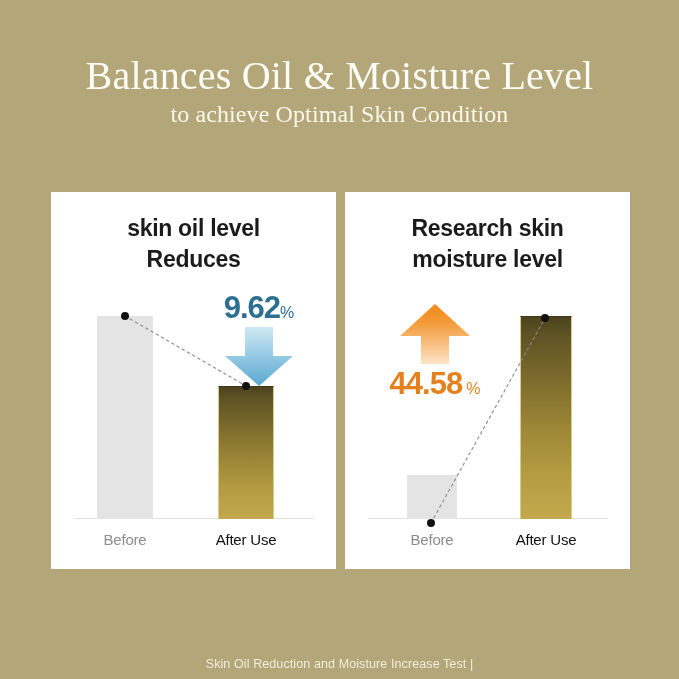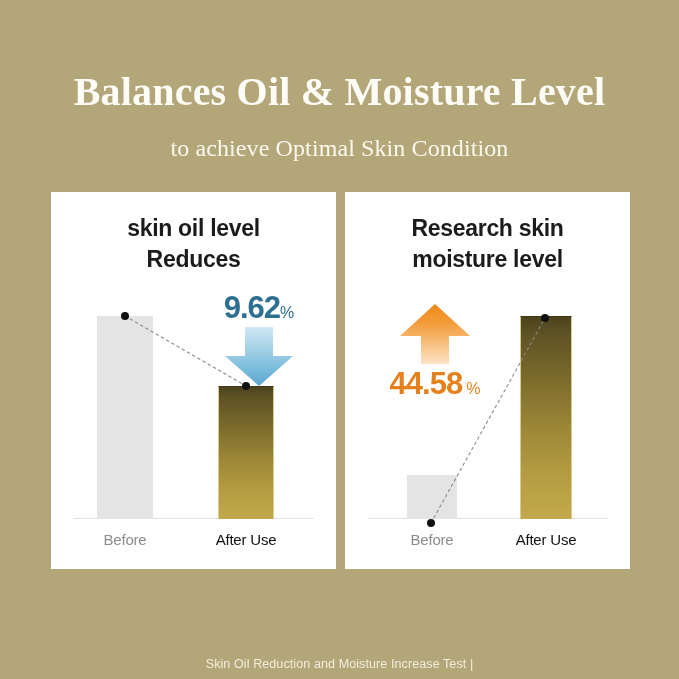--- a/index.html
+++ b/index.html
@@ -24,29 +24,28 @@
     text-align: center;
     padding-top: 54px;
   }
 
   .title {
     font-family: "Liberation Serif", serif;
     font-size: 40px;
     line-height: 1.12;
     color: #fdfcf6;
     letter-spacing: 0.2px;
-    font-weight: bold;
-    margin-top: 16px;
+    font-weight: normal;
   }
 
   .subtitle {
     font-family: "Liberation Serif", serif;
     font-size: 24px;
     color: #fbf8ee;
-    margin-top: 20px;
+    margin-top: 2px;
     letter-spacing: 0.1px;
     font-weight: normal;
   }
 
   
   .panels {
     position: absolute;
     top: 192px;
     left: 51px;
     width: 579px;

